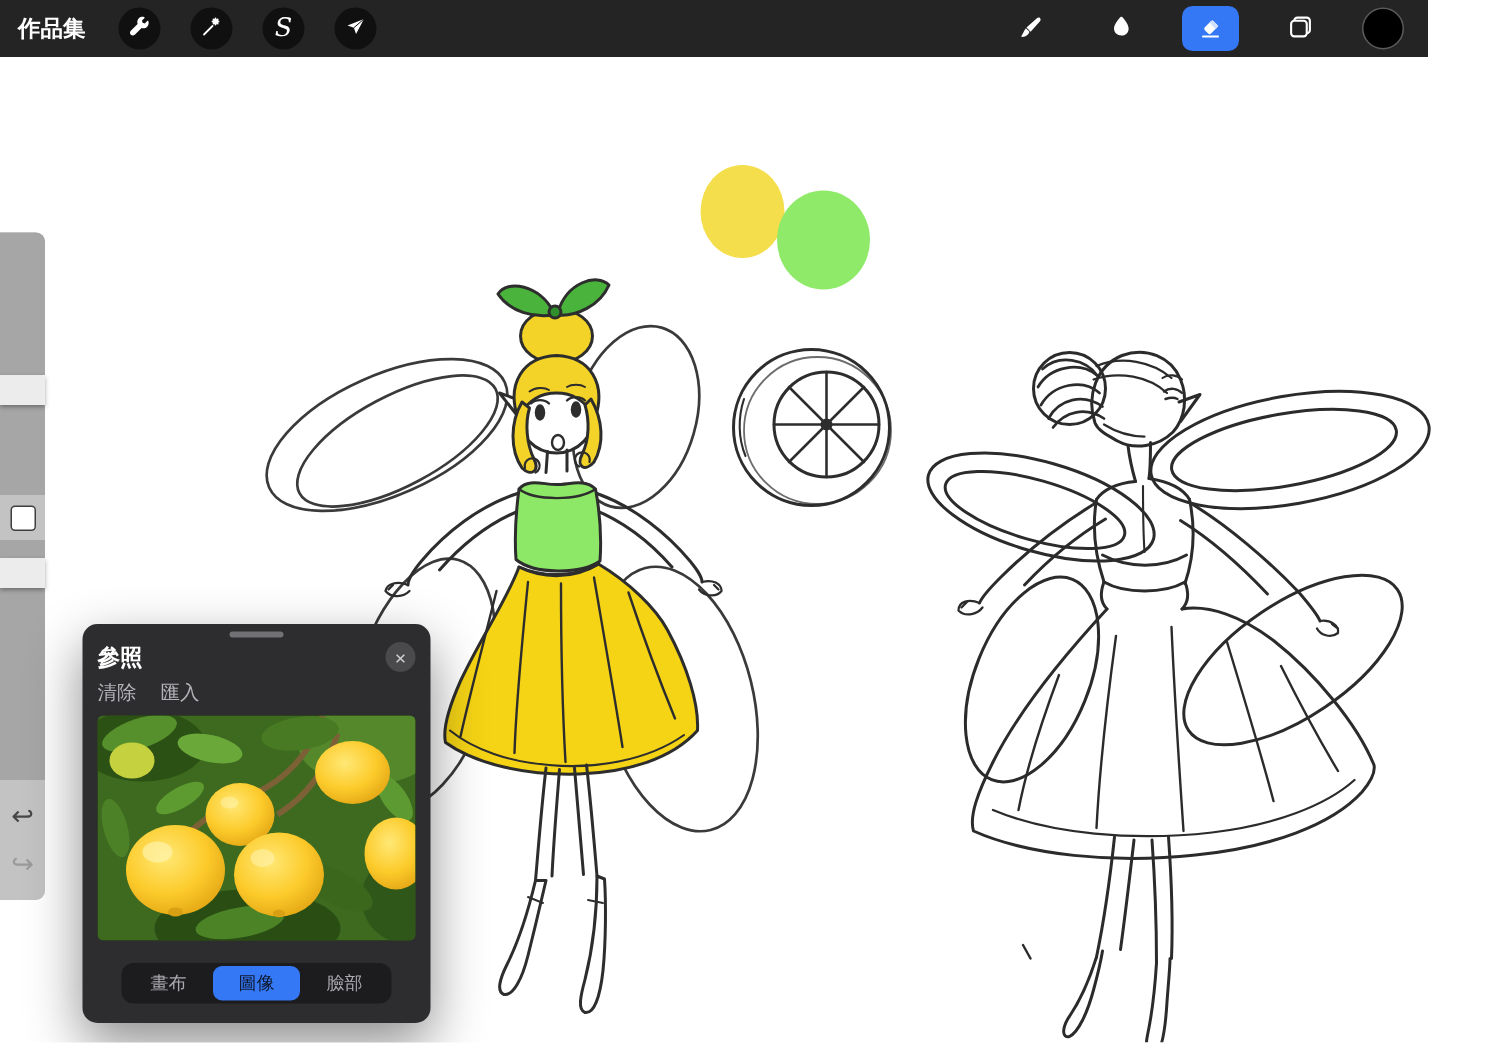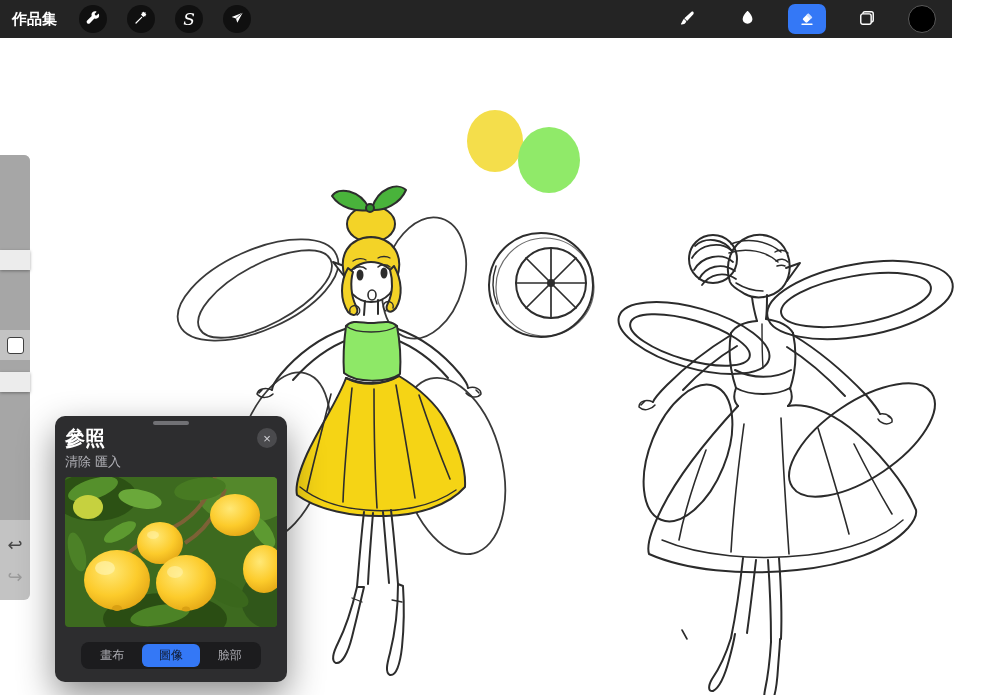--- a/index.html
+++ b/index.html
@@ -40,24 +40,24 @@
   .undo-btn,.redo-btn{background:none;border:none;width:100%;height:32px;display:flex;align-items:center;justify-content:center;
     font-size:18px;padding:0;cursor:pointer;font-family:"DejaVu Sans",sans-serif;}
   .undo-btn{color:#474747;margin-top:8px;}
   .redo-btn{color:#9b9b9b;}
 
   
   .ref-panel{position:absolute;left:55px;top:416px;width:232px;height:266px;background:#2d2d2f;border-radius:10px;
     box-shadow:0 14px 36px rgba(0,0,0,.45);z-index:25;display:flex;flex-direction:column;box-sizing:border-box;}
   .drag-handle{width:36px;height:4px;border-radius:2px;background:#717175;margin:5px auto 0;cursor:grab;}
   .ref-header{display:flex;align-items:center;justify-content:space-between;padding:2px 10px 0 10px;height:22px;}
-  .ref-title{color:#fff;font-size:20px;font-weight:700;}
+  .ref-title{color:#fff;font-size:15px;font-weight:700;}
   .close-btn{width:20px;height:20px;border-radius:50%;background:#4a4a4d;color:#d2d2d6;font-size:13px;line-height:1;
     display:flex;align-items:center;justify-content:center;border:none;padding:0;cursor:pointer;}
-  .ref-actions{display:flex;gap:4px;padding:4px 10px 6px;}
+  .ref-actions{display:flex;gap:16px;padding:4px 10px 6px;}
   .ref-action{color:#b2b2b8;font-size:13px;background:none;border:none;padding:0;cursor:pointer;font-family:inherit;}
   .ref-image{margin:0 10px;height:150px;border-radius:4px;overflow:hidden;background:#2a4a14;}
   .ref-image svg{display:block;width:100%;height:100%;}
   .ref-tabs{margin:15px auto 0;width:180px;height:27px;background:#1c1c1e;border-radius:8px;display:flex;padding:2px;box-sizing:border-box;}
   .ref-tab{flex:1;border:none;background:transparent;color:#a9a9af;font-size:12px;border-radius:6px;
     display:flex;align-items:center;justify-content:center;padding:0;cursor:pointer;font-family:inherit;}
   .ref-tab.active{background:var(--accent,#3478f6);color:#0f172a;}
 </style>
 </head>
 <body>

